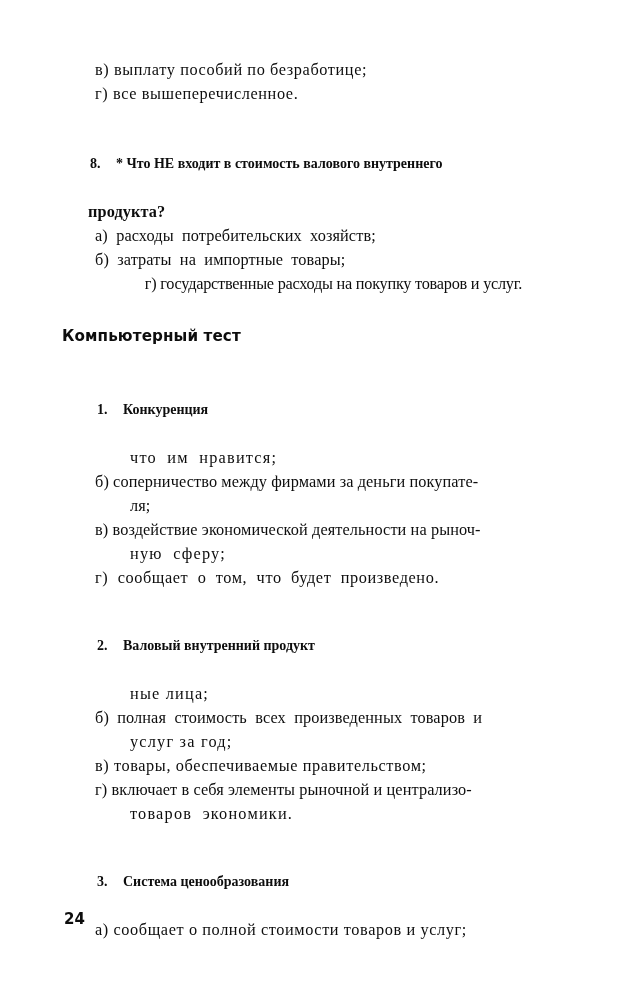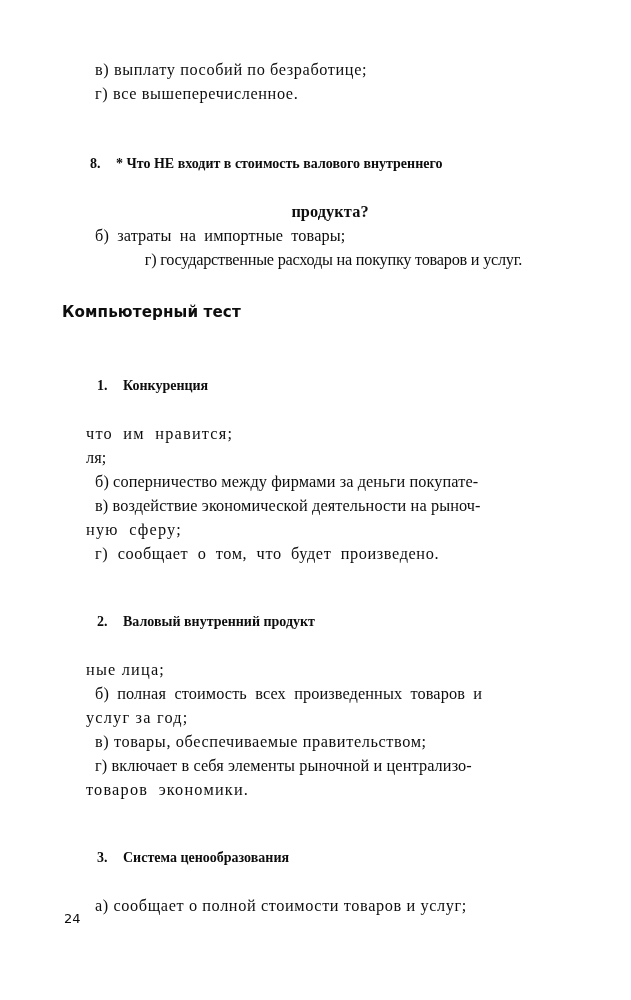--- a/index.html
+++ b/index.html
@@ -36,21 +36,21 @@
     white-space: pre;
     letter-spacing: 0.1px;
   }
 
   
   .opt {
     margin-left: 33px;
     white-space: pre;
   }
   .opt-cont {      
-    margin-left: 24px;
+    margin-left: 68px;
     white-space: pre;
   }
 
   
   .q {
     position: relative;
     margin-left: 0;
     font-weight: bold;
     font-size: 14px;
     line-height: 24px;
@@ -58,21 +58,20 @@
   }
   .q .num {
     display: inline-block;
     width: 26px;
     font-weight: bold;
   }
   .q-cont {
     margin-left: 26px;
     font-weight: bold;
     white-space: pre;
-    text-align: center;
   }
 
   
   .group { margin-top: 0; }
   .group + .group { margin-top: 20px; }
 
   
   .section-heading {
     font-family: "DejaVu Sans", "Liberation Sans", sans-serif;
     font-weight: bold;
@@ -92,22 +91,22 @@
   
   .loose  { letter-spacing: 1.2px; }
   .loose2 { letter-spacing: 0.6px; }
 
   
   .folio {
     position: absolute;
     left: 64px;
     top: 910px;
     font-family: "DejaVu Sans", "Liberation Sans", sans-serif;
-    font-weight: normal;
-    font-size: 13px;
+    font-weight: bold;
+    font-size: 15px;
     line-height: 18px;
     color: #0d0d0d;
   }
 </style>
 </head>
 <body>
 
 <div class="page">
   <div class="content">
 
@@ -116,37 +115,38 @@
       <div class="line opt loose2">г) все вышеперечисленное.</div>
     </div>
 
     <div class="group" style="margin-top:22px;">
       <div class="q">
         <span class="num">8.</span><span>* Что НЕ входит в стоимость валового внутреннего</span>
       </div>
       <div class="q-cont line">продукта?</div>
 
       <div>
+        <div class="line opt">а)  расходы  потребительских  хозяйств;</div>
         <div class="line opt">б)  затраты  на  импортные  товары;</div>
         <div class="line opt tight">г) государственные расходы на покупку товаров и услуг.</div>
       </div>
     </div>
 
     <div class="section-heading">Компьютерный тест</div>
 
     <div>
 
       <div class="group">
         <div class="q">
           <span class="num">1.</span><span>Конкуренция</span>
         </div>
         <div>
           <div class="line opt-cont loose">что  им  нравится;</div>
+          <div class="line opt">б) соперничество между фирмами за деньги покупате-</div>
           <div class="line opt-cont">ля;</div>
-          <div class="line opt">б) соперничество между фирмами за деньги покупате-</div>
           <div class="line opt">в) воздействие экономической деятельности на рыноч-</div>
           <div class="line opt-cont loose">ную  сферу;</div>
           <div class="line opt loose2">г)  сообщает  о  том,  что  будет  произведено.</div>
         </div>
       </div>
 
       <div class="group">
         <div class="q">
           <span class="num">2.</span><span>Валовый внутренний продукт</span>
         </div>

